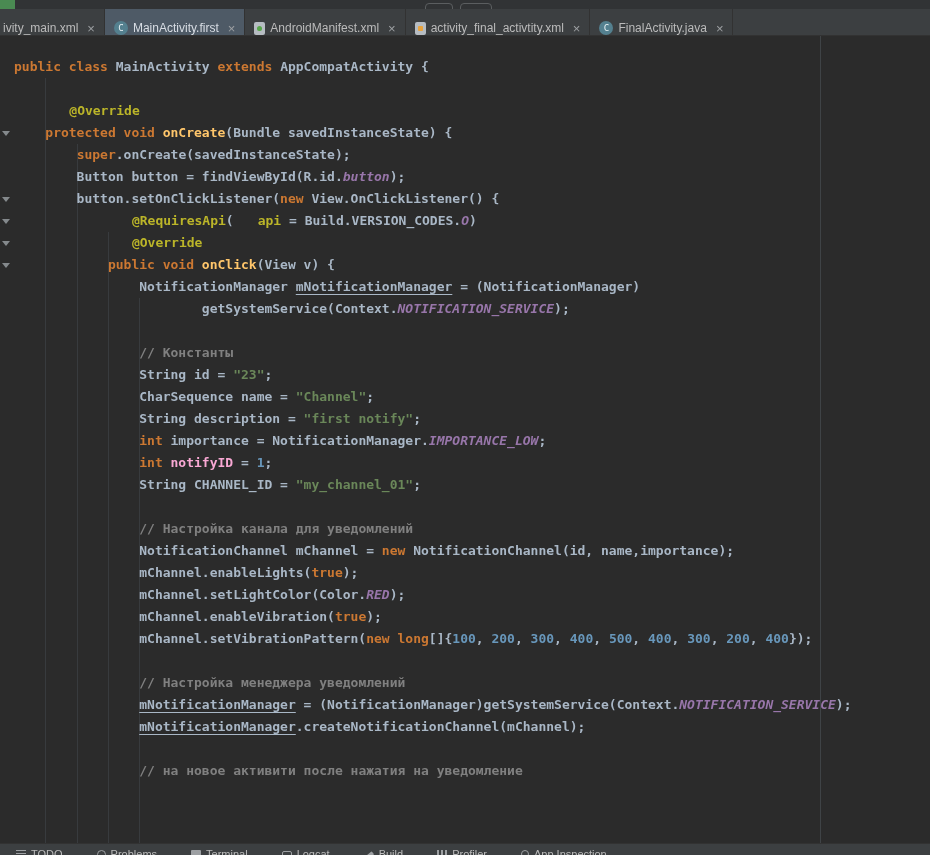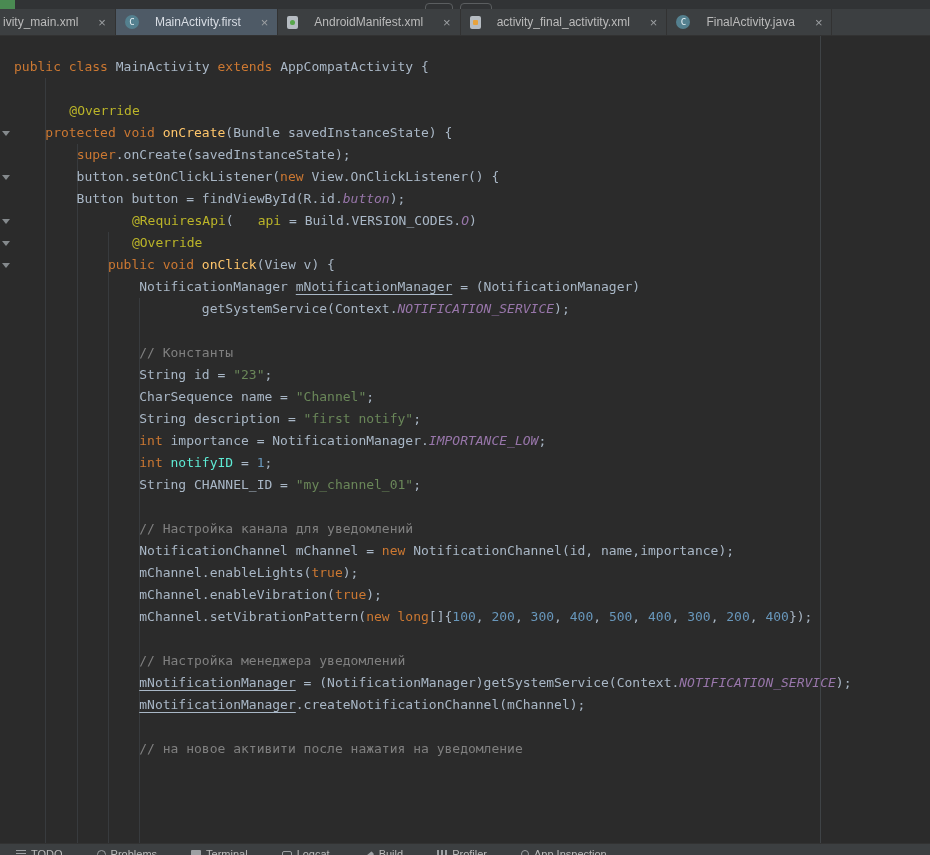--- a/index.html
+++ b/index.html
@@ -15,56 +15,56 @@
        font-family:"Liberation Sans",sans-serif;position:relative;}
 
   
   .header{position:absolute;top:0;left:0;right:0;height:36px;background:var(--tabbar-bg);z-index:6;}
   .top-strip{height:9px;background:var(--top-strip-bg);position:relative;overflow:hidden;}
   .green-fragment{position:absolute;left:0;top:0;width:15px;height:9px;background:#4a8a52;}
   .widget-fragment{position:absolute;top:3px;height:12px;border:1px solid #5b5e60;border-radius:4px;}
   .wf1{left:425px;width:28px;} .wf2{left:460px;width:32px;}
   .tabs{display:flex;height:27px;align-items:stretch;background:var(--tabbar-bg);
         border-bottom:1px solid #323232;overflow:hidden;}
-  .tab{display:flex;align-items:center;padding:0 9px;border-right:1px solid #323232;
-       color:var(--tab-text);font-size:12px;gap:16px;white-space:nowrap;}
+  .tab{display:flex;align-items:flex-end;padding:0 9px;border-right:1px solid #323232;
+       color:var(--tab-text);font-size:12px;gap:5px;white-space:nowrap;}
   .tab.active{background:var(--active-tab);color:var(--active-tab-text);}
   .tab:first-child{padding-left:3px;}
   .tab-close{color:#9da0a3;font-size:13px;margin-left:4px;line-height:1;}
   .tab-icon{display:inline-block;position:relative;flex:none;}
   .tab-icon.java-class{width:14px;height:14px;border-radius:50%;background:#54808f;
         color:#e9f2f5;font-size:9px;line-height:14px;text-align:center;
         font-family:"DejaVu Sans Mono",monospace;}
   .tab-icon.xml-file,.tab-icon.manifest-file{width:11px;height:13px;background:#b6bcc2;border-radius:2px;}
   .tab-icon.manifest-file::after{content:"";position:absolute;left:3px;top:4px;width:5px;height:5px;
         background:#57a64a;border-radius:50% 50% 2px 2px;}
   .tab-icon.xml-file::after{content:"";position:absolute;left:3px;top:4px;width:5px;height:5px;
         background:#e8a33d;border-radius:1px;}
 
   
   .editor{position:absolute;top:36px;left:0;right:0;bottom:0;background:var(--editor-bg);overflow:hidden;}
   .guide{position:absolute;width:1px;background:#383b3e;bottom:0;z-index:0;}
   .g1{left:45px;top:42px;} .g2{left:77px;top:108px;} .g3{left:108px;top:196px;} .g4{left:139px;top:262px;}
   .margin-line{position:absolute;left:820px;top:0;bottom:0;width:1px;background:#3f4346;z-index:0;}
   .code{position:absolute;top:20px;left:0;z-index:1;font-family:"DejaVu Sans Mono",monospace;
         font-size:13px;line-height:22px;color:var(--default-text);}
-  .code-line{height:22px;white-space:pre;}
+  .code-line{height:22px;white-space:pre;font-weight:bold;}
   .gutter{display:inline-block;width:14px;height:22px;position:relative;vertical-align:top;}
   .fold-arrow{position:absolute;left:2px;top:9px;width:0;height:0;
         border-left:4px solid transparent;border-right:4px solid transparent;
         border-top:5px solid #84898c;}
   .tk-d{color:var(--default-text);}
   .tk-k{color:var(--keyword);}
   .tk-s{color:var(--string);}
   .tk-n{color:var(--number);}
   .tk-a{color:var(--annotation);padding-left:24px;}
   .tk-c{color:var(--constant);font-style:italic;}
   .tk-m{color:var(--comment);}
   .tk-f{color:var(--method);}
-  .tk-g{color:#5eead4;}
+  .tk-g{color:#f9a8d4;}
   .tk-u{color:var(--default-text);text-decoration:underline;text-underline-offset:3px;}
 
   
   .status-bar{position:absolute;left:0;right:0;top:843px;height:26px;background:var(--statusbar-bg);
         border-top:1px solid #323232;display:flex;align-items:flex-start;
         padding:4px 0 0 16px;color:var(--statusbar-text);font-size:11px;z-index:8;}
   .sb-item{display:flex;align-items:center;gap:5px;margin-right:34px;white-space:nowrap;}
   .sb-icon{width:10px;height:10px;display:inline-block;position:relative;flex:none;}
   .todo-icon{height:9px;background:repeating-linear-gradient(#9da0a3 0 1px,transparent 1px 3px);}
   .problems-icon{width:9px;height:9px;border:1px solid #9da0a3;border-radius:50%;}
@@ -119,39 +119,40 @@
   <div class="guide g2"></div>
   <div class="guide g3"></div>
   <div class="guide g4"></div>
   <div class="margin-line"></div>
   <div class="code">
       <div class="code-line"><span class="gutter"></span><span class="tk-k">public class </span><span class="tk-d">MainActivity </span><span class="tk-k">extends </span><span class="tk-d">AppCompatActivity {</span></div>
       <div class="code-line"><span class="gutter"></span></div>
       <div class="code-line"><span class="gutter"></span><span class="tk-d">    </span><span class="tk-a">@Override</span></div>
       <div class="code-line"><span class="gutter"><span class="fold-arrow"></span></span><span class="tk-d">    </span><span class="tk-k">protected void </span><span class="tk-f">onCreate</span><span class="tk-d">(Bundle savedInstanceState) {</span></div>
       <div class="code-line"><span class="gutter"></span><span class="tk-d">        </span><span class="tk-k">super</span><span class="tk-d">.onCreate(savedInstanceState);</span></div>
+      <div class="code-line"><span class="gutter"></span><span class="tk-d">        Button button = findViewById(R.id.</span><span class="tk-c">button</span><span class="tk-d">);</span></div>
       <div class="code-line"><span class="gutter"><span class="fold-arrow"></span></span><span class="tk-d">        button.setOnClickListener(</span><span class="tk-k">new </span><span class="tk-d">View.OnClickListener() {</span></div>
-      <div class="code-line"><span class="gutter"></span><span class="tk-d">        Button button = findViewById(R.id.</span><span class="tk-c">button</span><span class="tk-d">);</span></div>
       <div class="code-line"><span class="gutter"><span class="fold-arrow"></span></span><span class="tk-d">            </span><span class="tk-a">@RequiresApi</span><span class="tk-d">(</span><span class="tk-a">api</span><span class="tk-d"> = Build.VERSION_CODES.</span><span class="tk-c">O</span><span class="tk-d">)</span></div>
       <div class="code-line"><span class="gutter"><span class="fold-arrow"></span></span><span class="tk-d">            </span><span class="tk-a">@Override</span></div>
       <div class="code-line"><span class="gutter"><span class="fold-arrow"></span></span><span class="tk-d">            </span><span class="tk-k">public void </span><span class="tk-f">onClick</span><span class="tk-d">(View v) {</span></div>
       <div class="code-line"><span class="gutter"></span><span class="tk-d">                NotificationManager </span><span class="tk-u">mNotificationManager</span><span class="tk-d"> = (NotificationManager)</span></div>
       <div class="code-line"><span class="gutter"></span><span class="tk-d">                        getSystemService(Context.</span><span class="tk-c">NOTIFICATION_SERVICE</span><span class="tk-d">);</span></div>
       <div class="code-line"><span class="gutter"></span></div>
       <div class="code-line"><span class="gutter"></span><span class="tk-d">                </span><span class="tk-m">// Константы</span></div>
       <div class="code-line"><span class="gutter"></span><span class="tk-d">                String id = </span><span class="tk-s">"23"</span><span class="tk-d">;</span></div>
       <div class="code-line"><span class="gutter"></span><span class="tk-d">                CharSequence name = </span><span class="tk-s">"Channel"</span><span class="tk-d">;</span></div>
       <div class="code-line"><span class="gutter"></span><span class="tk-d">                String description = </span><span class="tk-s">"first notify"</span><span class="tk-d">;</span></div>
       <div class="code-line"><span class="gutter"></span><span class="tk-d">                </span><span class="tk-k">int </span><span class="tk-d">importance = NotificationManager.</span><span class="tk-c">IMPORTANCE_LOW</span><span class="tk-d">;</span></div>
       <div class="code-line"><span class="gutter"></span><span class="tk-d">                </span><span class="tk-k">int </span><span class="tk-g">notifyID</span><span class="tk-d"> = </span><span class="tk-n">1</span><span class="tk-d">;</span></div>
       <div class="code-line"><span class="gutter"></span><span class="tk-d">                String CHANNEL_ID = </span><span class="tk-s">"my_channel_01"</span><span class="tk-d">;</span></div>
       <div class="code-line"><span class="gutter"></span></div>
       <div class="code-line"><span class="gutter"></span><span class="tk-d">                </span><span class="tk-m">// Настройка канала для уведомлений</span></div>
       <div class="code-line"><span class="gutter"></span><span class="tk-d">                NotificationChannel mChannel = </span><span class="tk-k">new </span><span class="tk-d">NotificationChannel(id, name,importance);</span></div>
       <div class="code-line"><span class="gutter"></span><span class="tk-d">                mChannel.enableLights(</span><span class="tk-k">true</span><span class="tk-d">);</span></div>
+      <div class="code-line"><span class="gutter"></span><span class="tk-d">                mChannel.setLightColor(Color.</span><span class="tk-c">RED</span><span class="tk-d">);</span></div>
       <div class="code-line"><span class="gutter"></span><span class="tk-d">                mChannel.enableVibration(</span><span class="tk-k">true</span><span class="tk-d">);</span></div>
       <div class="code-line"><span class="gutter"></span><span class="tk-d">                mChannel.setVibrationPattern(</span><span class="tk-k">new long</span><span class="tk-d">[]{</span><span class="tk-n">100</span><span class="tk-d">, </span><span class="tk-n">200</span><span class="tk-d">, </span><span class="tk-n">300</span><span class="tk-d">, </span><span class="tk-n">400</span><span class="tk-d">, </span><span class="tk-n">500</span><span class="tk-d">, </span><span class="tk-n">400</span><span class="tk-d">, </span><span class="tk-n">300</span><span class="tk-d">, </span><span class="tk-n">200</span><span class="tk-d">, </span><span class="tk-n">400</span><span class="tk-d">});</span></div>
       <div class="code-line"><span class="gutter"></span></div>
       <div class="code-line"><span class="gutter"></span><span class="tk-d">                </span><span class="tk-m">// Настройка менеджера уведомлений</span></div>
       <div class="code-line"><span class="gutter"></span><span class="tk-d">                </span><span class="tk-u">mNotificationManager</span><span class="tk-d"> = (NotificationManager)getSystemService(Context.</span><span class="tk-c">NOTIFICATION_SERVICE</span><span class="tk-d">);</span></div>
       <div class="code-line"><span class="gutter"></span><span class="tk-d">                </span><span class="tk-u">mNotificationManager</span><span class="tk-d">.createNotificationChannel(mChannel);</span></div>
       <div class="code-line"><span class="gutter"></span></div>
       <div class="code-line"><span class="gutter"></span><span class="tk-d">                </span><span class="tk-m">// на новое активити после нажатия на уведомление</span></div>
     </div>
 </div>

